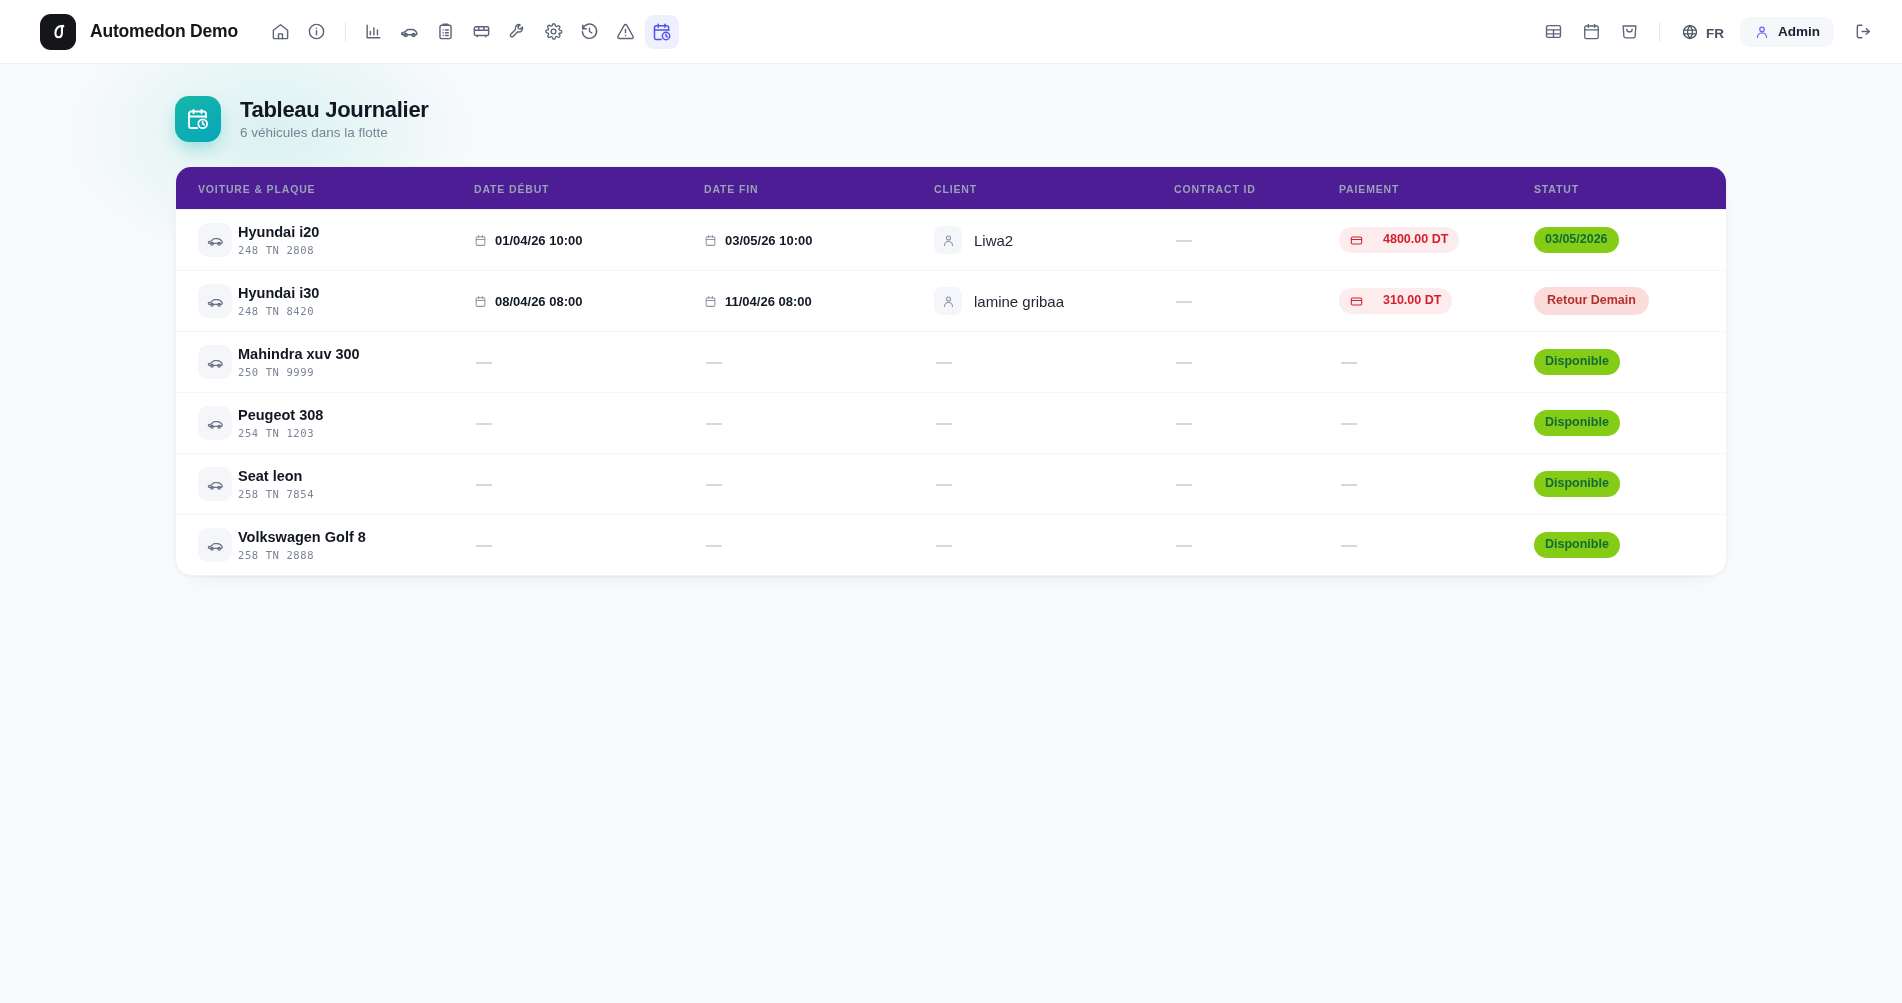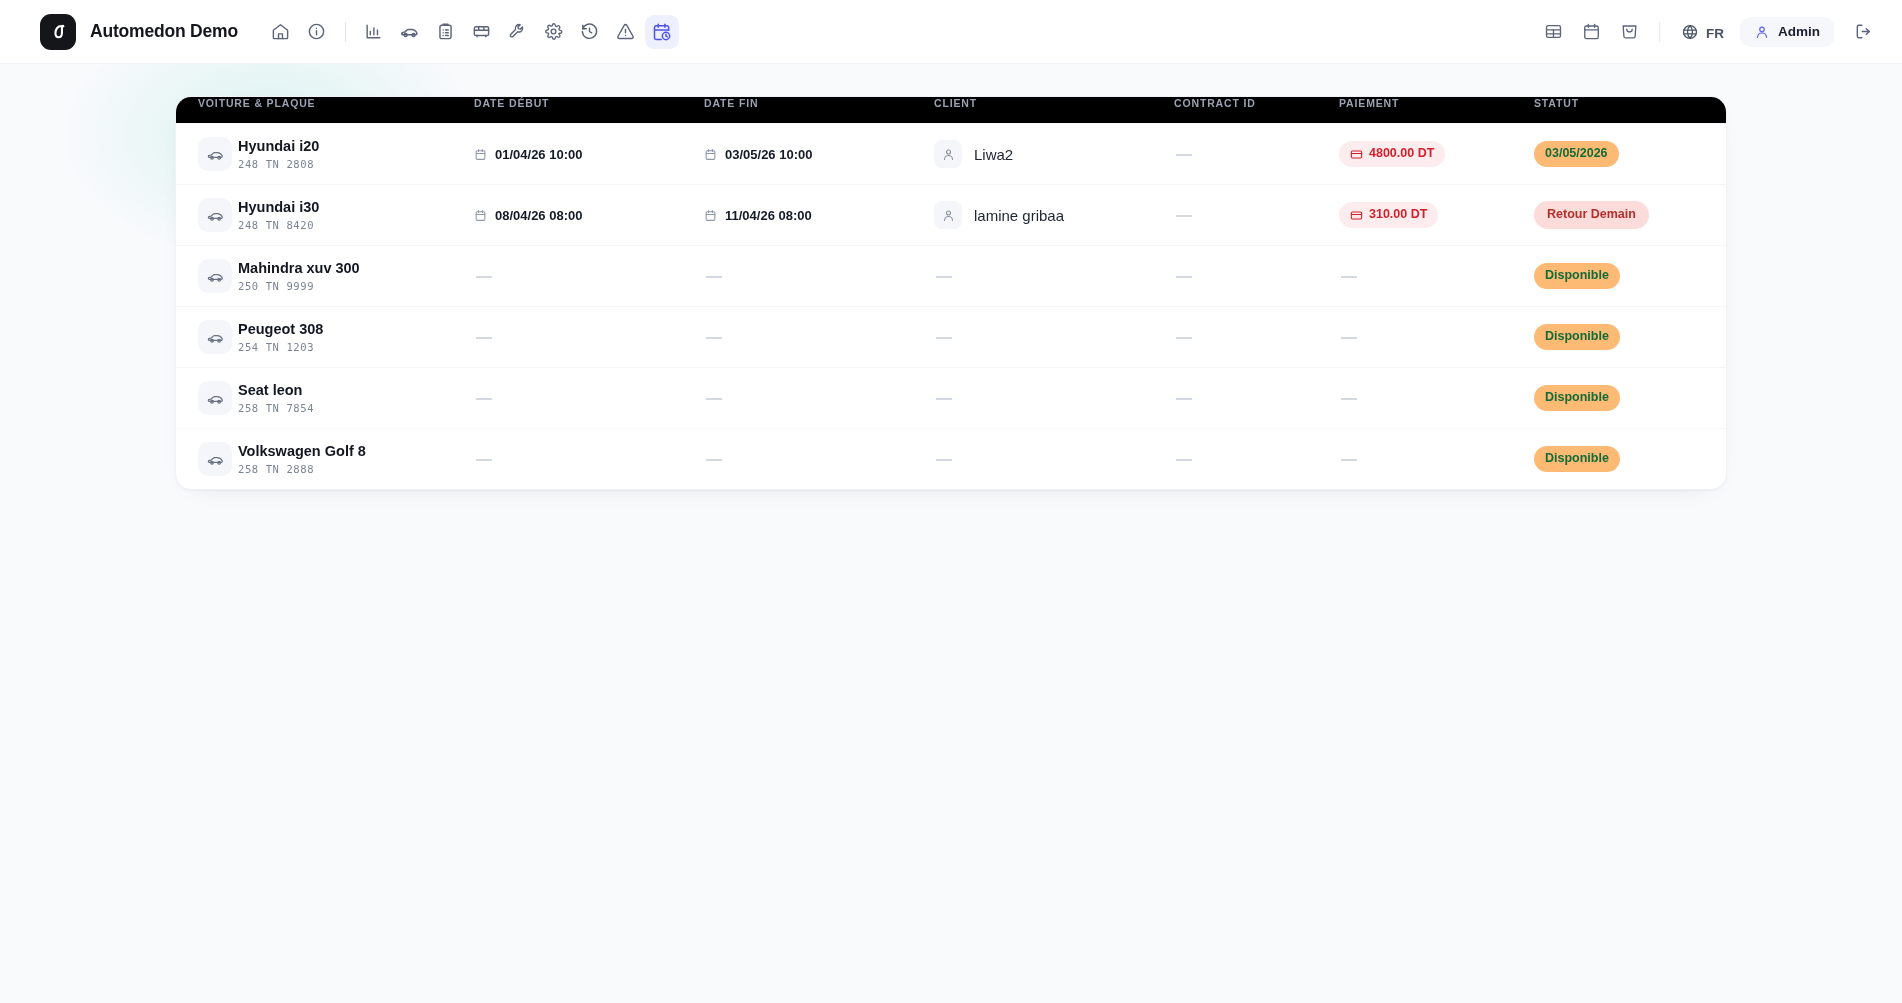--- a/index.html
+++ b/index.html
@@ -104,23 +104,23 @@
     overflow: hidden;
   }
   table { width: 100%; border-collapse: collapse; table-layout: fixed; }
   thead th {
     text-align: left;
     font-size: 10.5px;
     font-weight: 700;
     letter-spacing: 0.85px;
     color: #9aa2b4;
     text-transform: uppercase;
-    padding: 0 8px 14px 8px;
+    padding: 16px 8px 14px 8px;
     border-bottom: 1px solid #f1f3f7;
-    background: #000000;
+    background: #4c1d95;
     white-space: nowrap;
   }
   thead th:first-child { padding-left: 22px; }
   thead th:last-child { padding-right: 22px; }
 
   tbody td {
     padding: 13px 8px;
     border-bottom: 1px solid #f4f6f9;
     font-size: 13.5px;
     color: #1d2432;
@@ -172,29 +172,29 @@
   .dash {
     display: inline-block;
     width: 16px; height: 1.5px;
     background: #d3d8e1;
     vertical-align: middle;
     margin-left: 2px;
   }
 
   
   .pill {
-    display: inline-flex; align-items: center; gap: 6px;
+    display: inline-flex; align-items: center; gap: 20px;
     border-radius: 999px;
     font-size: 12.5px; font-weight: 700;
     padding: 5px 11px;
     white-space: nowrap;
     line-height: 1.25;
   }
   .pill.pay     { background: #fdeced; color: #d31f2c; }
-  .pill.success { background: #fdba74; color: #126b38; }
+  .pill.success { background: #84cc16; color: #126b38; }
   .pill.warn    { background: #fbdcda; color: #b4302c; padding: 6px 13px; }
   .pill .ico { display: flex; }
 
   svg { display: block; }
 </style>
 </head>
 <body>
 
 <div class="topbar">
 
@@ -353,20 +353,36 @@
       </svg>
     </div>
   </div>
 </div>
 
 <div class="page">
   <div class="bg-glow"></div>
 
   <div class="content">
 
+    <div class="page-head">
+      <div class="head-icon">
+        <svg width="24" height="24" viewBox="0 0 24 24" fill="none" stroke="currentColor" stroke-width="1.8" stroke-linecap="round" stroke-linejoin="round">
+          <path d="M20 10.4V6.5a2 2 0 0 0-2-2H5a2 2 0 0 0-2 2V19a2 2 0 0 0 2 2h6.2"></path>
+          <path d="M3 9.5h17"></path>
+            <path d="M7.5 2.8v3.4"></path>
+            <path d="M15.5 2.8v3.4"></path>
+          <circle cx="16.7" cy="16.7" r="4.4"></circle>
+            <path d="M16.7 14.6v2.2l1.5.9"></path>
+        </svg>
+      </div>
+      <div class="head-text">
+        <div class="page-title">Tableau Journalier</div>
+        <div class="page-sub">6 véhicules dans la flotte</div>
+      </div>
+    </div>
 
     <div class="card">
       <table>
         <colgroup>
           <col class="col-car">
             <col class="col-start">
             <col class="col-end">
           <col class="col-client">
             <col class="col-contract">
             <col class="col-pay">

